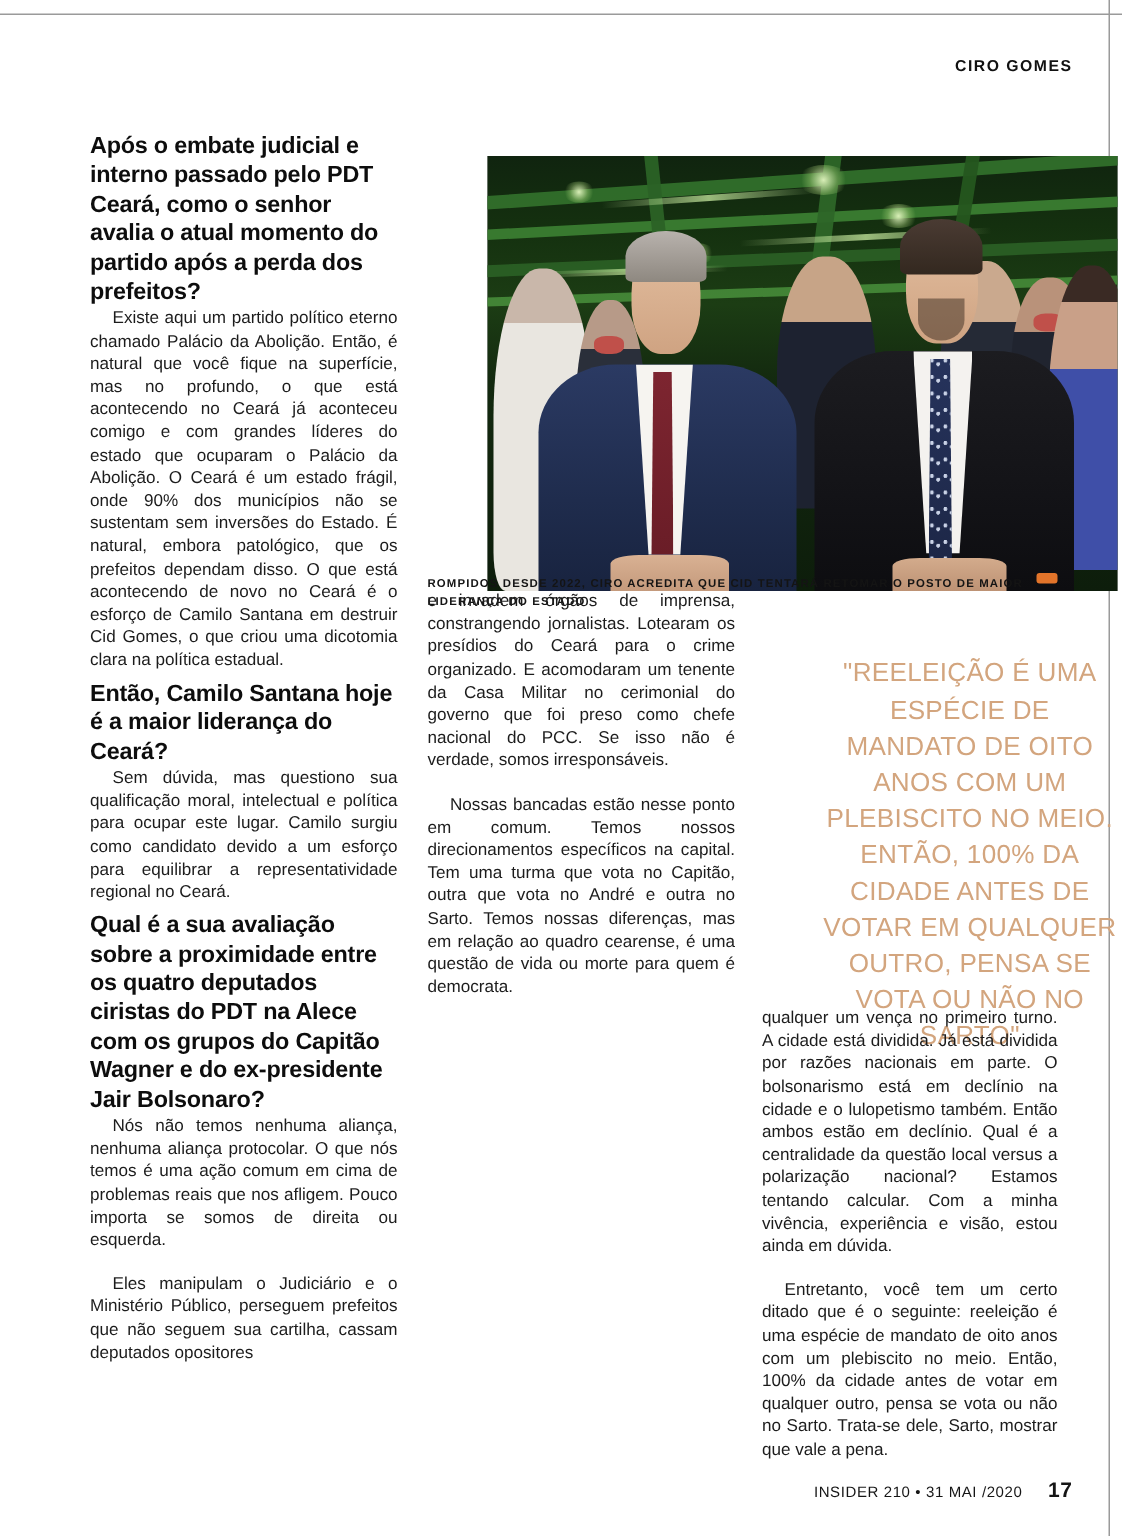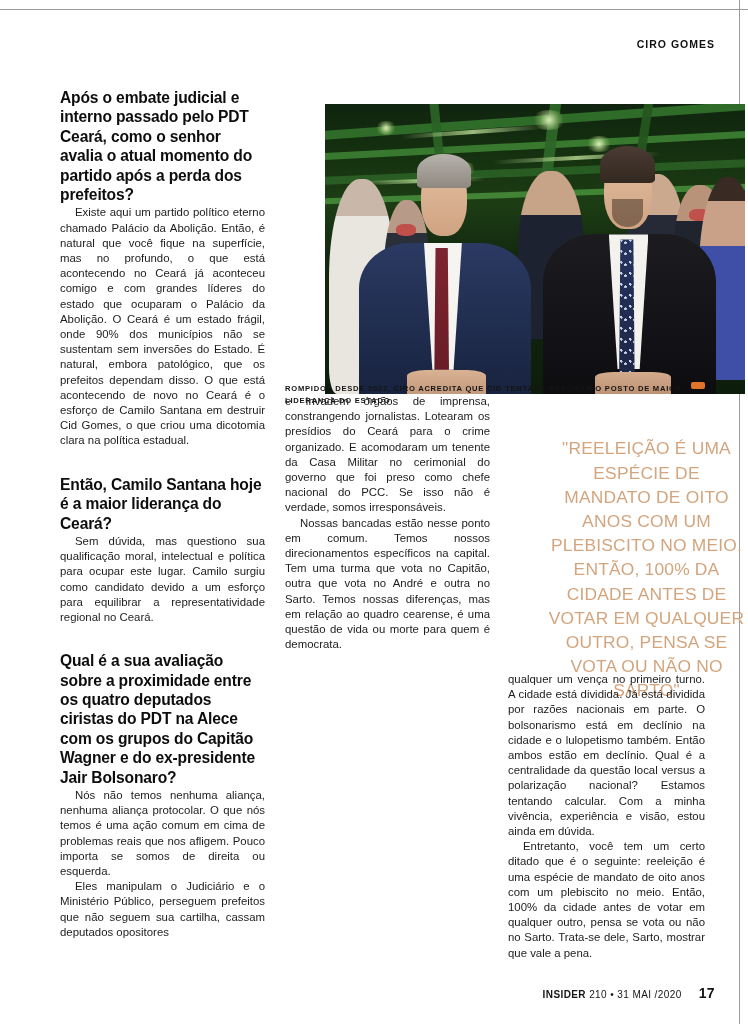--- a/index.html
+++ b/index.html
@@ -231,26 +231,26 @@
   .q {
     font-weight: bold;
     font-size: 15.6px;
     line-height: 19.4px;
     letter-spacing: -0.15px;
     color: #0d0d0d;
     text-align: left;
     margin: 0 0 1px 0;
   }
   .col-1 .q:not(:first-child),
-  .col-2 .q { margin-top: 26px; }
+  .col-2 .q { margin-top: 4px; }
   .a {
     margin: 0;
     text-indent: 15px;
   }
-  .a + .a { margin-top: 0; }
+  .a + .a { margin-top: 14px; }
 
   
   .pullquote {
     position: absolute;
     left: 508px;
     top: 419px;
     width: 197px;
     font-size: 17.4px;
     line-height: 24.2px;
     letter-spacing: .2px;
@@ -264,21 +264,21 @@
     position: absolute;
     right: 33px;
     bottom: 23px;
     font-size: 10px;
     letter-spacing: .4px;
     color: #151515;
     display: flex;
     align-items: baseline;
     gap: 17px;
   }
-  .footer .issue strong { font-weight: bold; }
+  .footer .issue strong { font-weight: normal; }
   .footer .pageno { font-weight: bold; font-size: 14px; }
 </style>
 </head>
 <body>
 
 <div class="rule-top"></div>
 <div class="rule-right"></div>
 
 <div class="running-head">CIRO GOMES</div>
 

